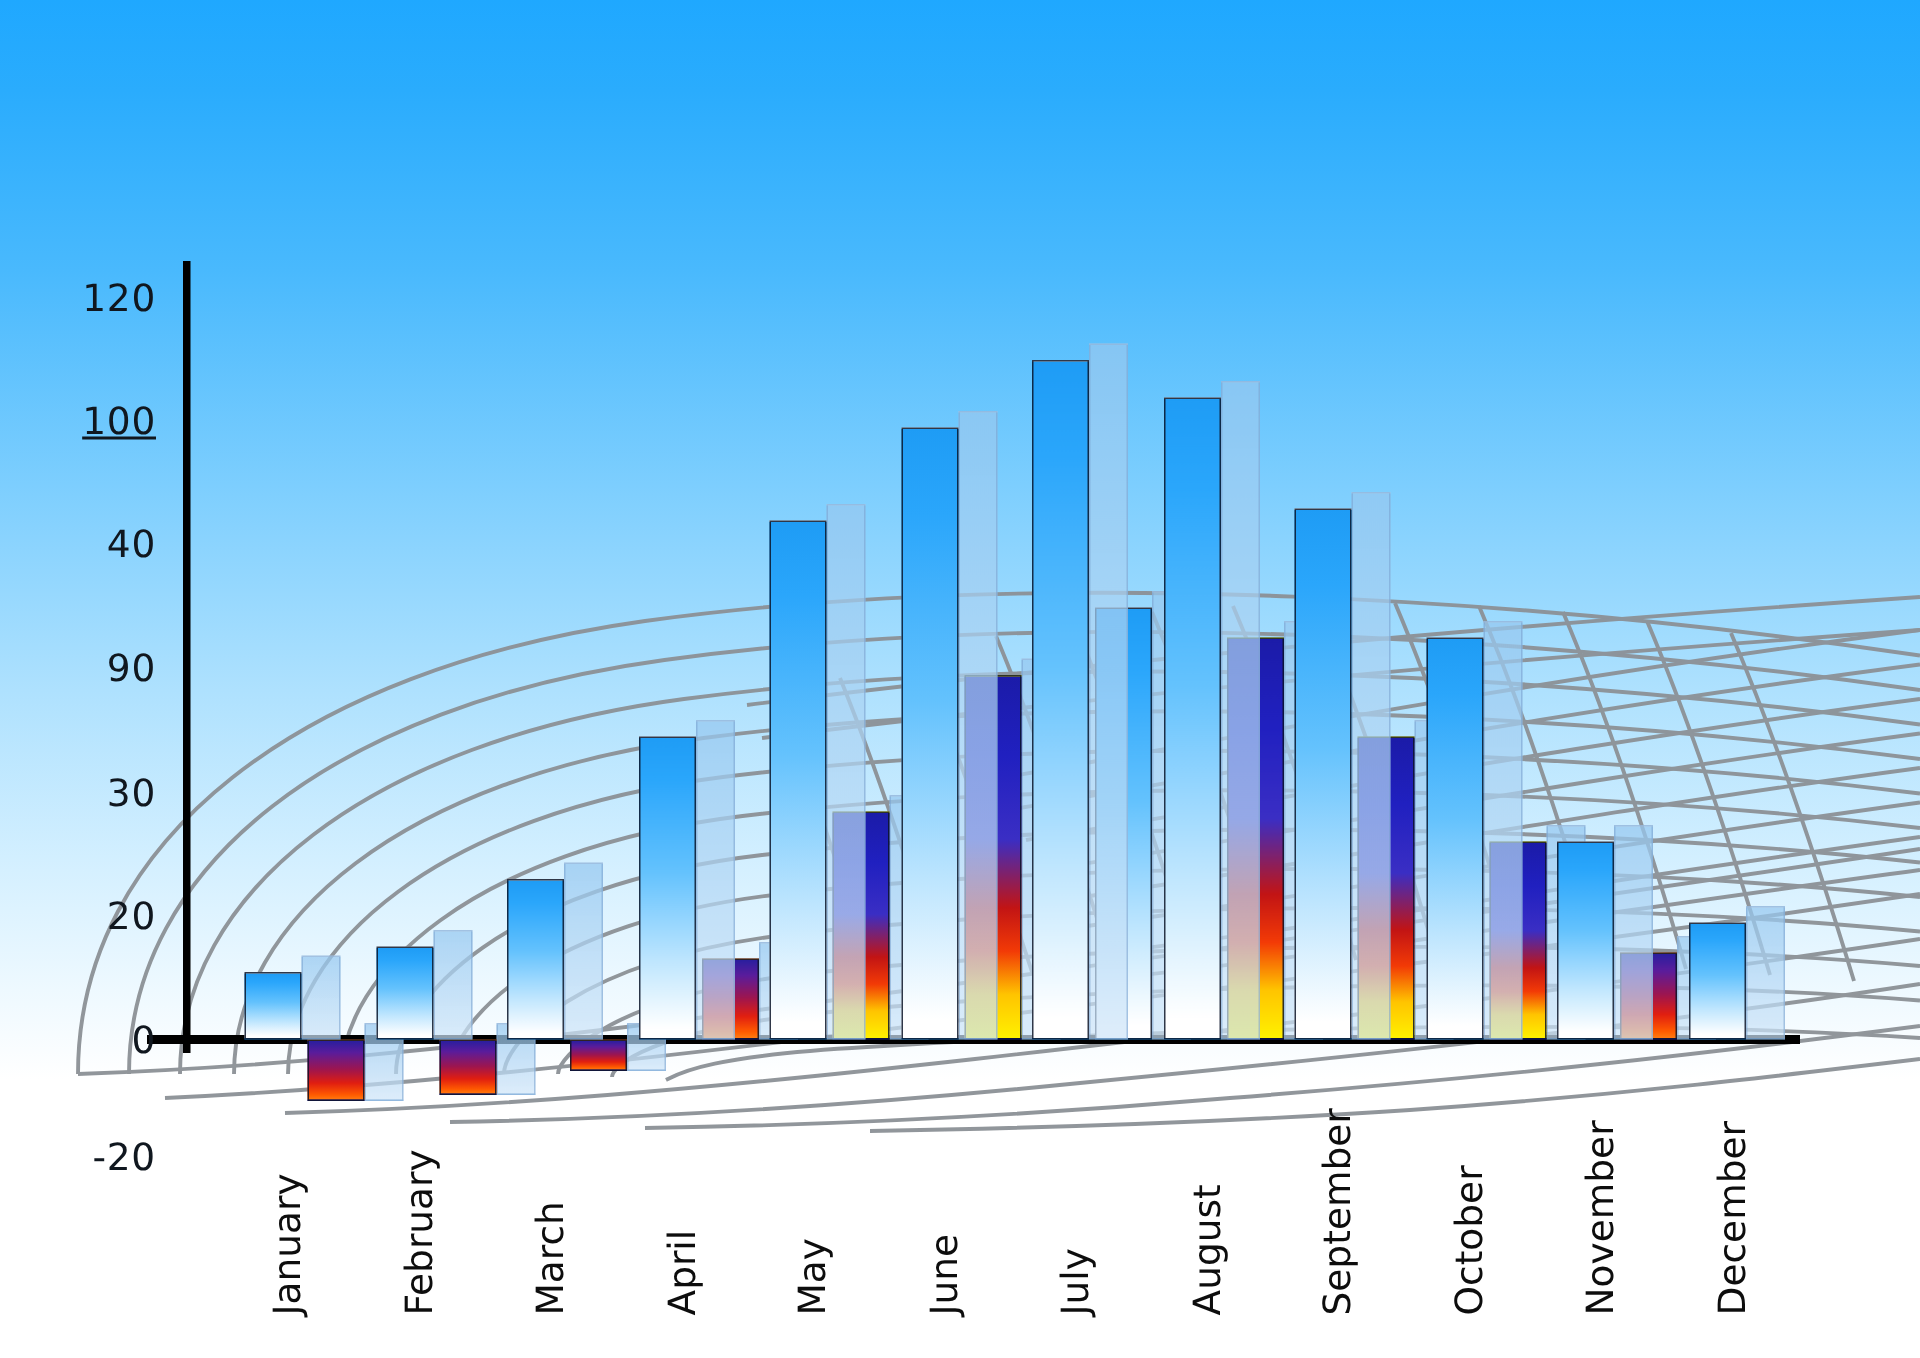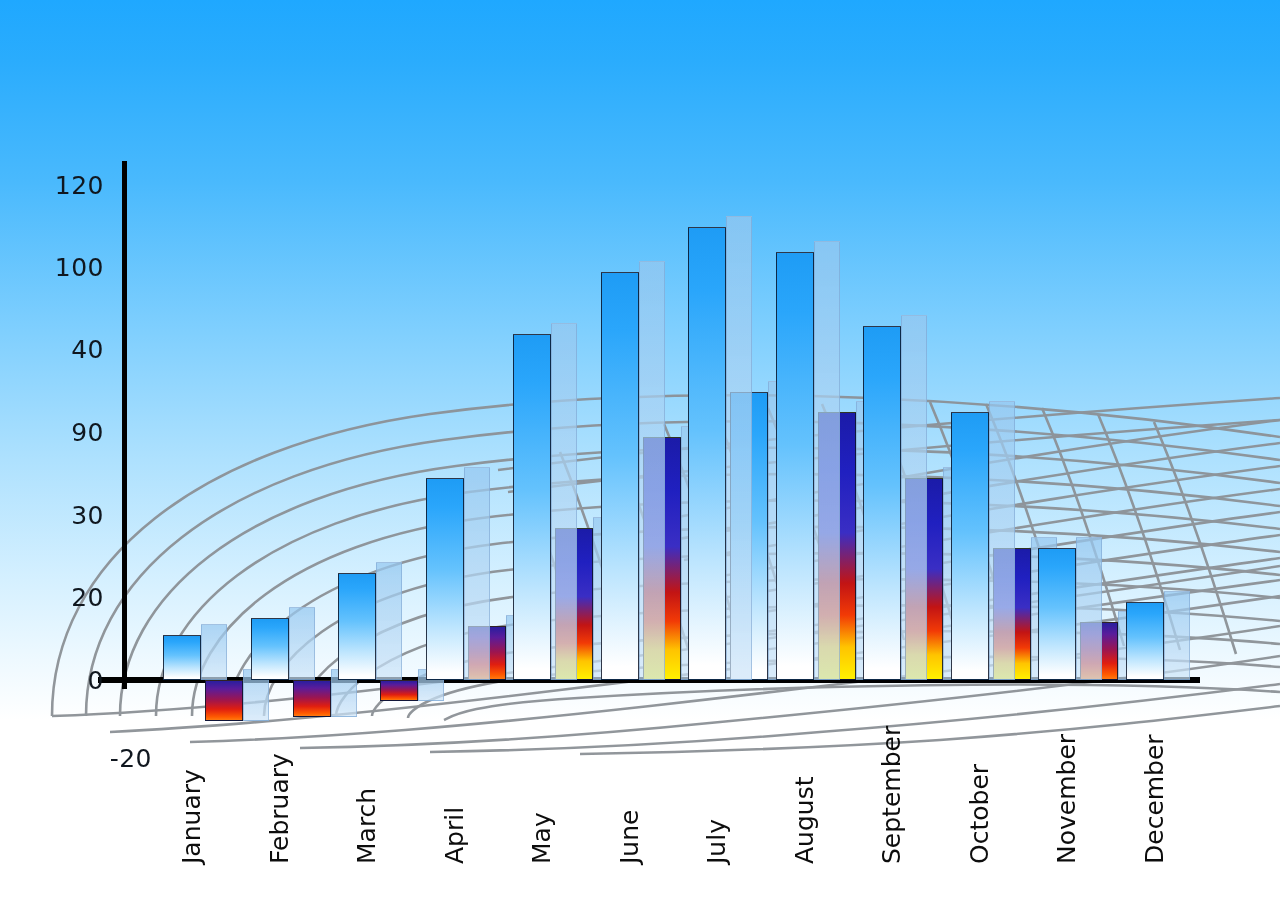--- a/index.html
+++ b/index.html
@@ -16,21 +16,21 @@
     background:linear-gradient(to bottom,
       #1FA8FF 0px, #2AACFD 60px, #49B9FD 180px,
       #7FCFFE 330px, #AEE1FE 460px, #D5F0FF 580px,
       #EEF9FF 660px, #FFFFFF 720px, #FFFFFF 905px);
   }
 
   
   .mesh{position:absolute;left:0;top:0;width:1280px;height:905px;}
 
   
-  .plot{position:absolute;left:0;top:4px;width:1280px;height:801px;}
+  .plot{position:absolute;left:0;top:17px;width:1280px;height:801px;}
 
   
   .yaxis{
     position:absolute;left:122px;top:157px;width:5px;height:528px;
     background:#000;
   }
   .xaxis{
     position:absolute;left:98px;top:673px;width:1102px;height:6px;
     background:#000;
   }
@@ -141,38 +141,38 @@
 
     <div class="yaxis"></div>
     <div class="xaxis"></div>
 
     <div class="ytick" style="top:674px;"></div>
 
     <div class="ylab-wrap" style="top:167px;">
       <div class="ylabel" style="position:static;">120</div>
     </div>
     <div class="ylab-wrap" style="top:249px;">
-      <div class="ylabel" style="position:static;">100</div>
+      <div class="ylabel" style="position:static;text-decoration:underline;">100</div>
     </div>
     <div class="ylab-wrap" style="top:331px;">
       <div class="ylabel" style="position:static;">40</div>
     </div>
     <div class="ylab-wrap" style="top:414px;">
       <div class="ylabel" style="position:static;">90</div>
     </div>
     <div class="ylab-wrap" style="top:497px;">
       <div class="ylabel" style="position:static;">30</div>
     </div>
     <div class="ylab-wrap" style="top:579px;">
       <div class="ylabel" style="position:static;padding-left:12px;">20</div>
     </div>
     <div class="ylab-wrap" style="top:662px;">
       <div class="ylabel" style="position:static;">0</div>
     </div>
-    <div class="ylab-wrap" style="top:740px;padding-left:48px;">
+    <div class="ylab-wrap" style="top:740px;">
       <div class="ylabel" style="position:static;">-20</div>
     </div>
 
     <div id="bars">
         <div class="bar gblue" style="left: 163px; top: 630.713px; width: 38px; height: 45.287px; z-index: 40;">
           <span class="side"></span>
           <span class="front"></span>
         </div>
         <div class="bar gfire gfire-short" style="left: 205px; top: 676px; width: 38px; height: 41.17px; z-index: 39;">
           <span class="side"></span>

